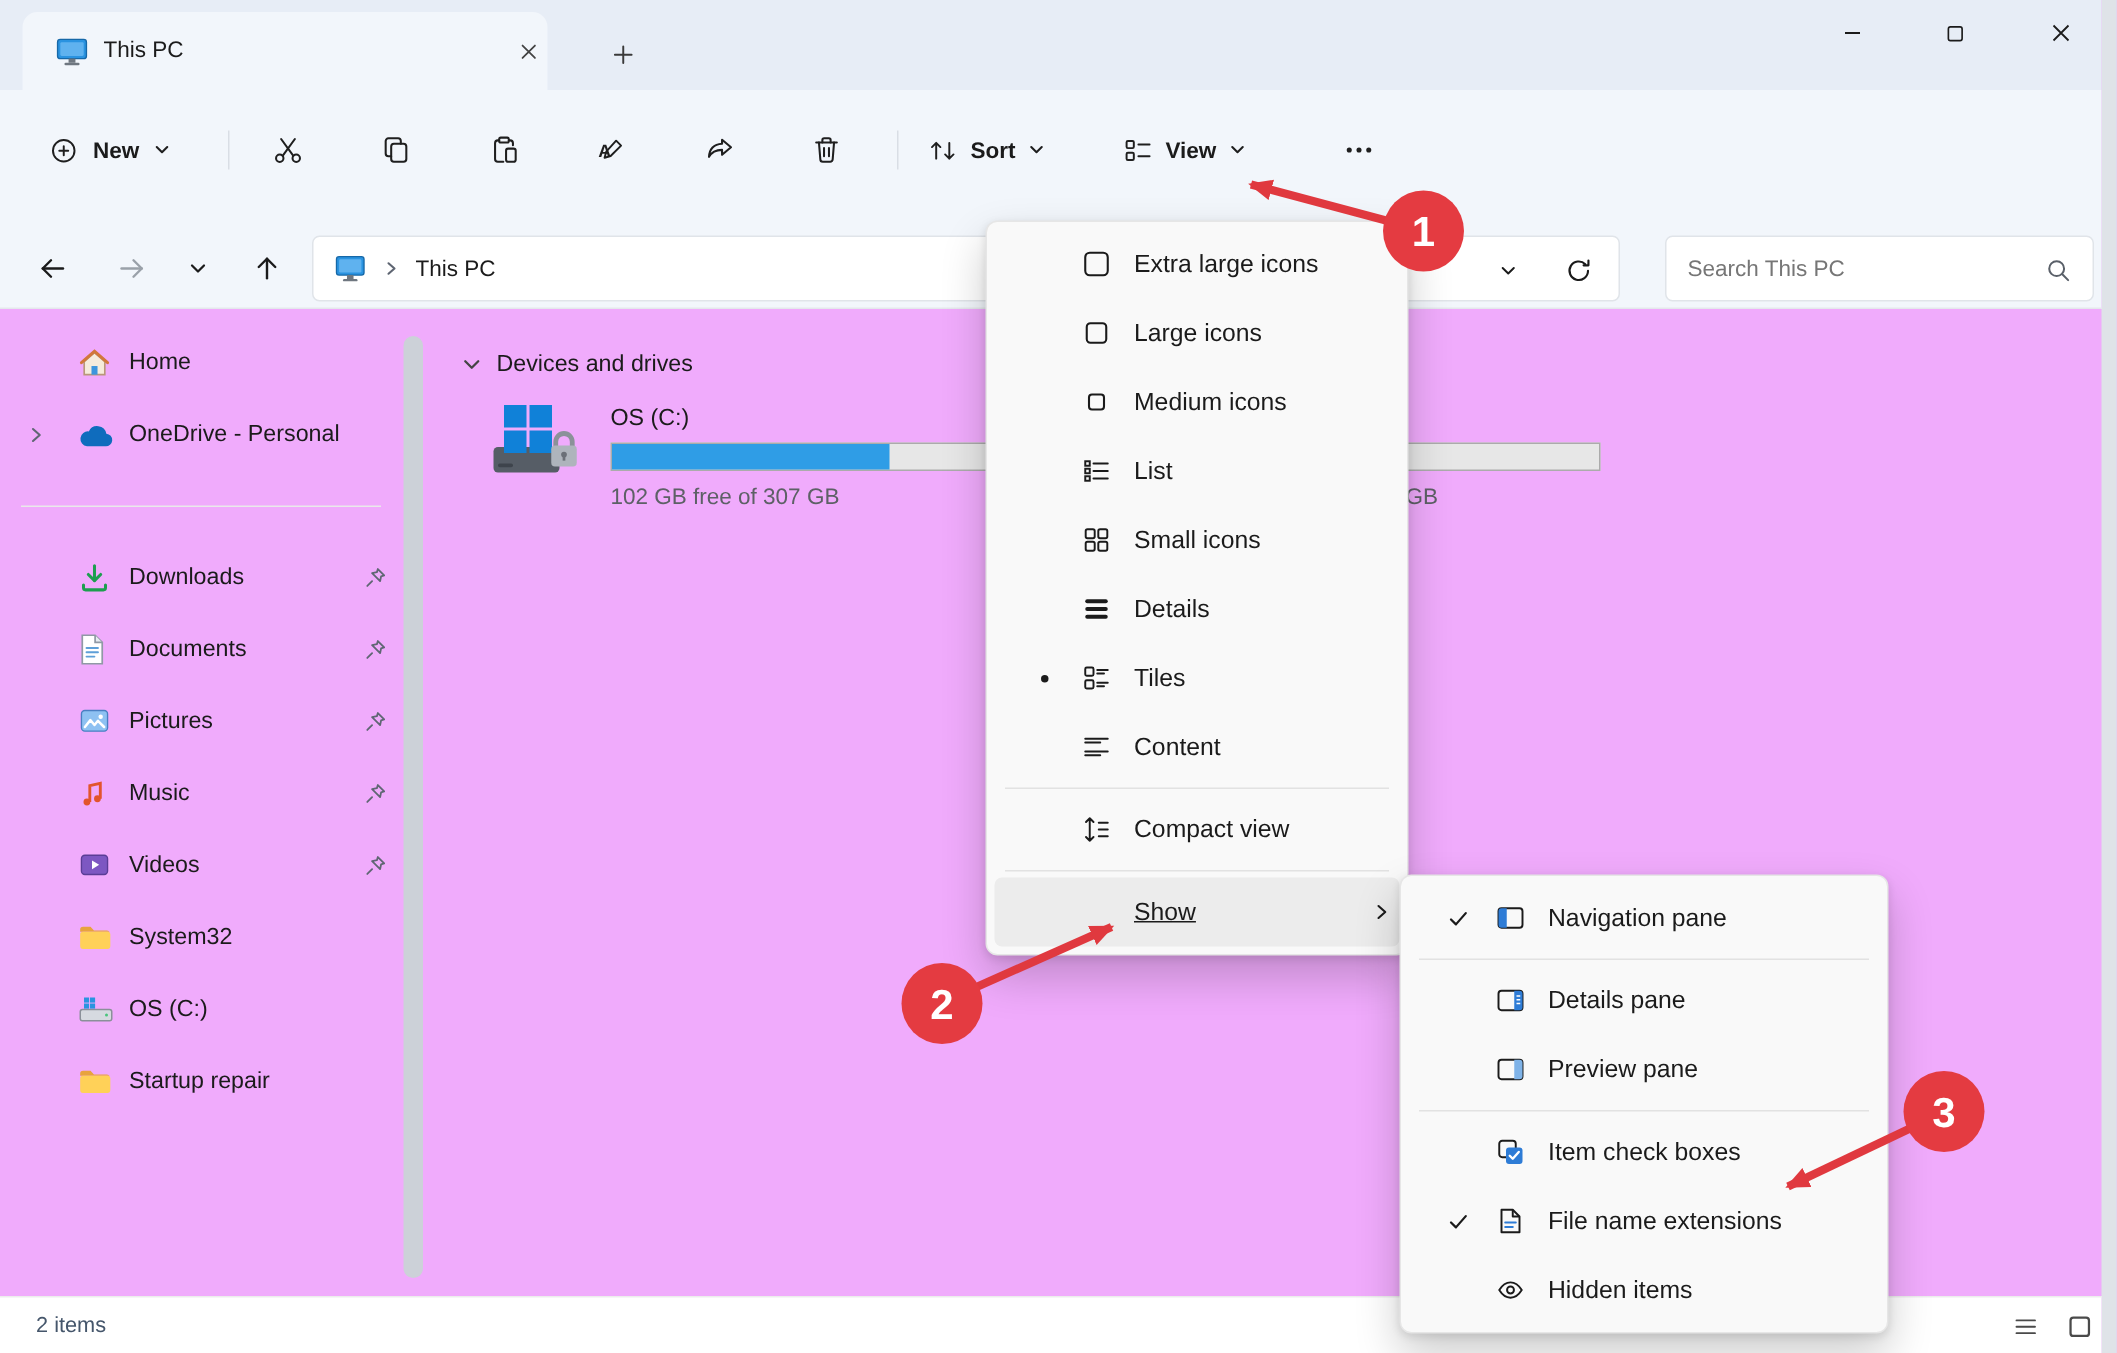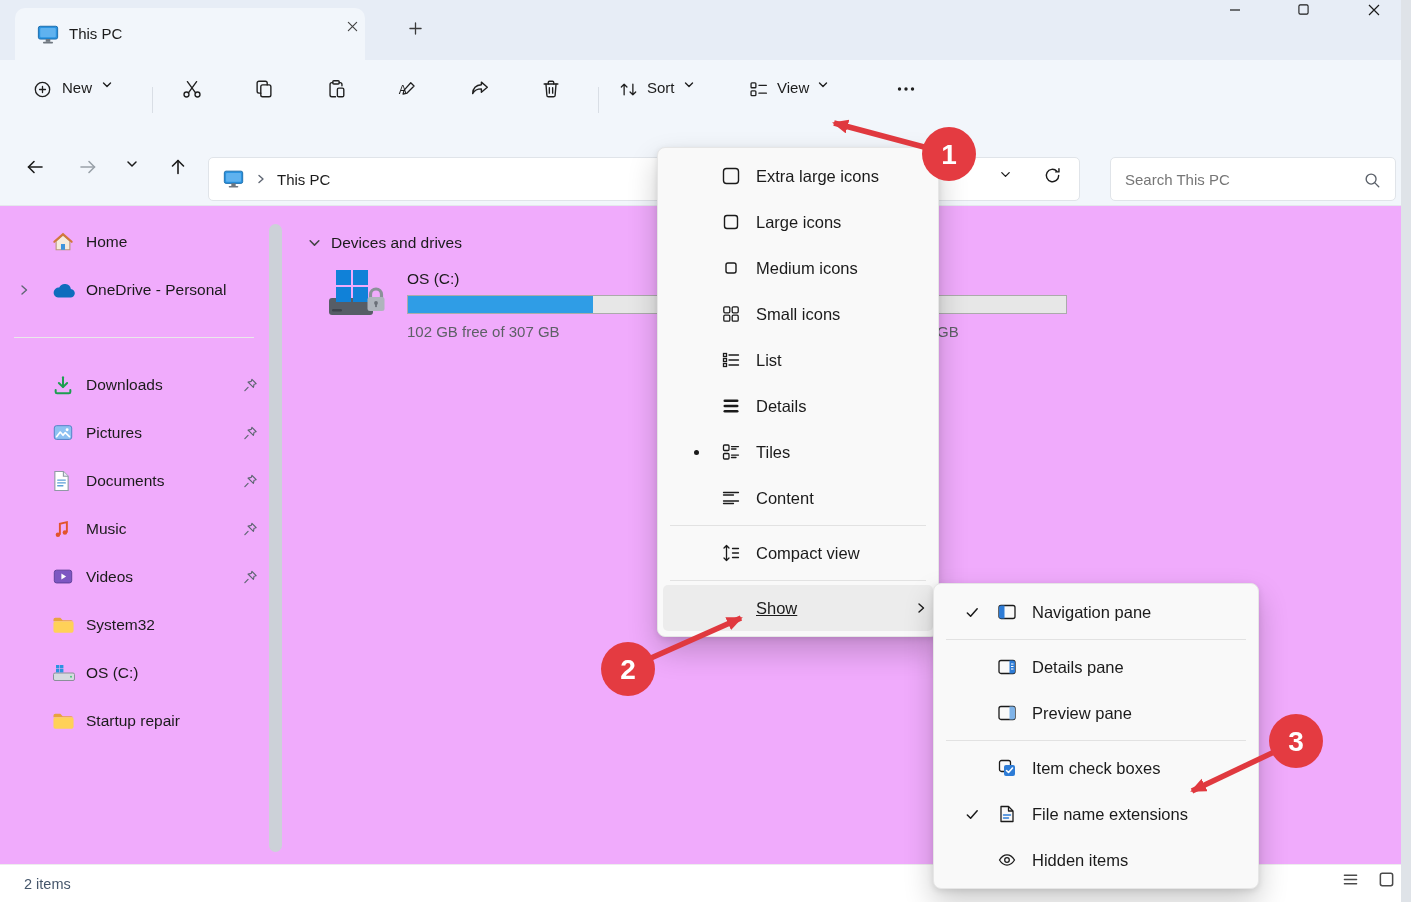--- a/index.html
+++ b/index.html
@@ -1,19 +1,19 @@
 <!DOCTYPE html>
 <html><head>
 <meta charset="utf-8">
 <style>
   html,body{margin:0;padding:0;background:#dfe3e8;}
   .stage{position:relative;width:1401px;height:902px;background:#f0abfc;overflow:hidden;
          font-family:"Liberation Sans","DejaVu Sans",sans-serif;color:#1b1b1b;font-size:15px;}
   .abs{position:absolute;}
-  .btn{display:flex;align-items:flex-start;justify-content:center;border-radius:5px;cursor:default;}
+  .btn{display:flex;align-items:center;justify-content:center;border-radius:5px;cursor:default;font-weight:bold;}
   .tb{position:absolute;top:18px;width:56px;height:44px;}
   .vsep{position:absolute;width:1px;height:26px;background:#d9dee5;}
   svg{display:block;}
   input{outline:none;font-family:inherit;}
   input::placeholder{color:#767676;}
   
   .menu{position:absolute;background:#f9f9f9;border:1px solid #e6e6e6;border-radius:8px;
         box-shadow:0 14px 30px rgba(0,0,0,.20),0 2px 6px rgba(0,0,0,.10);padding:5px 0;z-index:40;}
   .mi{display:flex;align-items:center;height:46px;padding:0 10px 0 16px;font-size:16.5px;white-space:nowrap;}
   .mi.hl{margin:0 5px;padding-left:11px;padding-right:5px;background:#ececec;border-radius:5px;text-decoration:underline;}
@@ -277,43 +277,43 @@
         <span class="slabel">Downloads</span>
         <span class="spin">
             <svg width="15" viewBox="0 0 16 16" stroke="#5f6673" fill="none" stroke-width="1.3" stroke-linejoin="round">
               <path d="M9.5 2l4.5 4.5-2.2.7-.7 3.4-5.7-5.7 3.4-.7z"></path>
               <path d="M5.4 10.6L2 14" stroke-linecap="round"></path>
             </svg>
           </span>
       </div>
       <div class="sitem">
         <span class="sic">
+            <svg width="19" viewBox="0 0 20 24">
+              <path d="M3 2h9l5 5v15H3z" fill="#fff" stroke="#9099a5" stroke-width="1.2"></path>
+              <path d="M12 2v5h5" fill="#e8ecf2" stroke="#9099a5" stroke-width="1.2"></path>
+              <path d="M6 11h8M6 14h8M6 17h5.5" stroke="#5e9fd8" stroke-width="1.4" stroke-linecap="round"></path>
+            </svg>
+          </span>
+        <span class="slabel">Documents</span>
+        <span class="spin">
+            <svg width="15" viewBox="0 0 16 16" stroke="#5f6673" fill="none" stroke-width="1.3" stroke-linejoin="round">
+              <path d="M9.5 2l4.5 4.5-2.2.7-.7 3.4-5.7-5.7 3.4-.7z"></path>
+              <path d="M5.4 10.6L2 14" stroke-linecap="round"></path>
+            </svg>
+          </span>
+      </div>
+      <div class="sitem">
+        <span class="sic">
             <svg width="22" viewBox="0 0 24 24">
               <rect x="2.5" y="4" width="19" height="15" rx="2.5" fill="#8ec1f2" stroke="#4a7fc2"></rect>
               <path d="M5 16l4-5 3 3.5 2.5-3 4.5 4.5" stroke="#fff" fill="none" stroke-width="1.8" stroke-linecap="round" stroke-linejoin="round"></path>
               <circle cx="16.5" cy="8.5" r="1.6" fill="#fff"></circle>
             </svg>
           </span>
         <span class="slabel">Pictures</span>
-        <span class="spin">
-            <svg width="15" viewBox="0 0 16 16" stroke="#5f6673" fill="none" stroke-width="1.3" stroke-linejoin="round">
-              <path d="M9.5 2l4.5 4.5-2.2.7-.7 3.4-5.7-5.7 3.4-.7z"></path>
-              <path d="M5.4 10.6L2 14" stroke-linecap="round"></path>
-            </svg>
-          </span>
-      </div>
-      <div class="sitem">
-        <span class="sic">
-            <svg width="19" viewBox="0 0 20 24">
-              <path d="M3 2h9l5 5v15H3z" fill="#fff" stroke="#9099a5" stroke-width="1.2"></path>
-              <path d="M12 2v5h5" fill="#e8ecf2" stroke="#9099a5" stroke-width="1.2"></path>
-              <path d="M6 11h8M6 14h8M6 17h5.5" stroke="#5e9fd8" stroke-width="1.4" stroke-linecap="round"></path>
-            </svg>
-          </span>
-        <span class="slabel">Documents</span>
         <span class="spin">
             <svg width="15" viewBox="0 0 16 16" stroke="#5f6673" fill="none" stroke-width="1.3" stroke-linejoin="round">
               <path d="M9.5 2l4.5 4.5-2.2.7-.7 3.4-5.7-5.7 3.4-.7z"></path>
               <path d="M5.4 10.6L2 14" stroke-linecap="round"></path>
             </svg>
           </span>
       </div>
       <div class="sitem">
         <span class="sic">
             <svg width="21" viewBox="0 0 24 22">
@@ -458,42 +458,42 @@
       <span class="mic">
           <svg width="20" viewBox="0 0 20 20" stroke="#1b1b1b" fill="none" stroke-width="1.4">
             <rect x="5" y="5" width="10" height="10" rx="2"></rect>
           </svg>
         </span>
       <span class="ml">Medium icons</span>
     </div>
     <div class="mi">
       <span class="gut"></span>
       <span class="mic">
-          <svg width="20" viewBox="0 0 20 20" stroke="#1b1b1b" fill="none" stroke-width="1.3">
-            <rect x="2.8" y="2.8" width="6" height="6" rx="1.2"></rect>
-            <rect x="11.2" y="2.8" width="6" height="6" rx="1.2"></rect>
-            <rect x="2.8" y="11.2" width="6" height="6" rx="1.2"></rect>
-            <rect x="11.2" y="11.2" width="6" height="6" rx="1.2"></rect>
-          </svg>
-        </span>
-      <span class="ml">Small icons</span>
-    </div>
-    <div class="mi">
-      <span class="gut"></span>
-      <span class="mic">
           <svg width="20" viewBox="0 0 20 20" stroke="#1b1b1b" fill="none" stroke-width="1.3" stroke-linecap="round">
             <rect x="2.5" y="3.5" width="3" height="3"></rect>
             <path d="M8 5h9.5"></path>
             <rect x="2.5" y="8.5" width="3" height="3"></rect>
             <path d="M8 10h9.5"></path>
             <rect x="2.5" y="13.5" width="3" height="3"></rect>
             <path d="M8 15h9.5"></path>
           </svg>
         </span>
       <span class="ml">List</span>
+    </div>
+    <div class="mi">
+      <span class="gut"></span>
+      <span class="mic">
+          <svg width="20" viewBox="0 0 20 20" stroke="#1b1b1b" fill="none" stroke-width="1.3">
+            <rect x="2.8" y="2.8" width="6" height="6" rx="1.2"></rect>
+            <rect x="11.2" y="2.8" width="6" height="6" rx="1.2"></rect>
+            <rect x="2.8" y="11.2" width="6" height="6" rx="1.2"></rect>
+            <rect x="11.2" y="11.2" width="6" height="6" rx="1.2"></rect>
+          </svg>
+        </span>
+      <span class="ml">Small icons</span>
     </div>
     <div class="mi">
       <span class="gut"></span>
       <span class="mic">
           <svg width="20" viewBox="0 0 20 20" fill="#1b1b1b">
             <rect x="2.5" y="3.5" width="15" height="2.6" rx="1.3"></rect>
             <rect x="2.5" y="8.7" width="15" height="2.6" rx="1.3"></rect>
             <rect x="2.5" y="13.9" width="15" height="2.6" rx="1.3"></rect>
           </svg>
         </span>

